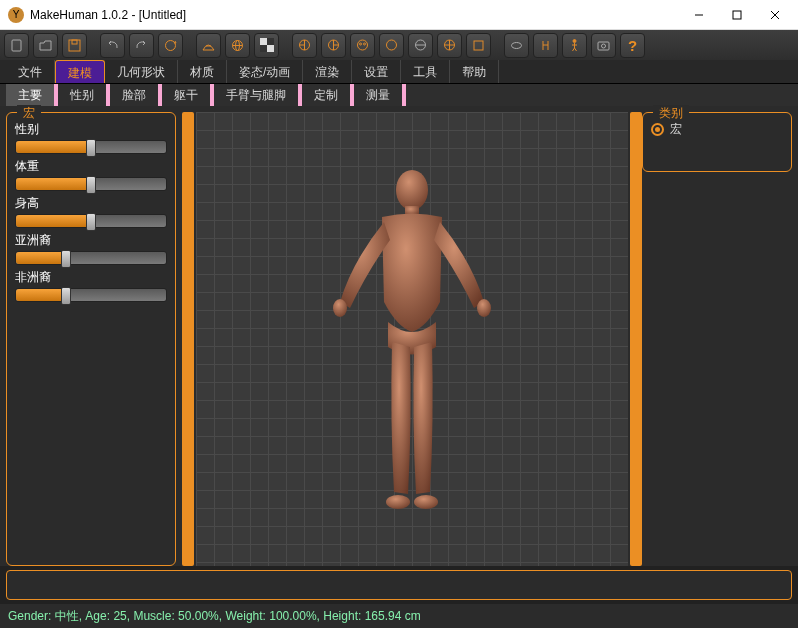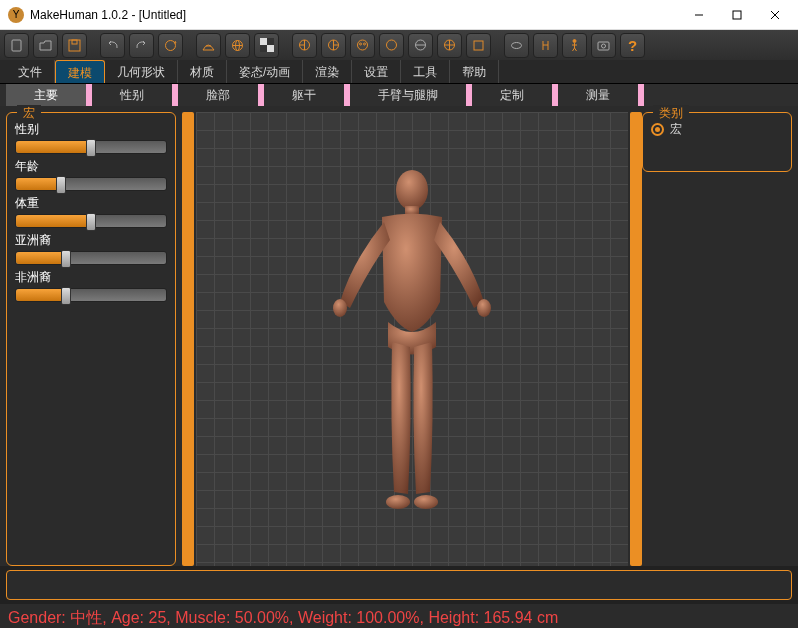--- a/index.html
+++ b/index.html
@@ -13,23 +13,23 @@
   .titlebar .title{flex:1}
   .winbtn{width:46px;height:30px;display:flex;align-items:center;justify-content:center;margin:0 -8px 0 0}
   .winbtn svg{stroke:#000;fill:none}
   .app{background:#212121;height:598px;display:flex;flex-direction:column}
   .toolbar{height:30px;background:linear-gradient(#3e3e3e,#2e2e2e);display:flex;align-items:center;padding:0 4px;gap:4px}
   .tbtn{width:25px;height:25px;background:linear-gradient(#4e4e4e,#3a3a3a);border:1px solid #222;border-radius:4px;display:flex;align-items:center;justify-content:center;color:#aaa}
   .tbtn.last{color:var(--orange);font-weight:bold;font-size:15px}
   .sep{width:5px}
   .tabs{height:24px;display:flex;background:#282828;border-bottom:1px solid #000;padding-left:6px;gap:0}
   .tab{padding:4px 12px 3px;color:var(--text);cursor:default;border-right:1px solid #444}
-  .tab.active{background:#0c4a6e;color:var(--orange);border:1px solid var(--orange);border-bottom:none;border-radius:3px 3px 0 0}
+  .tab.active{background:#4c1d95;color:var(--orange);border:1px solid var(--orange);border-bottom:none;border-radius:3px 3px 0 0}
   .tabs2{height:22px;display:flex;background:#2e2e2e;padding-left:6px}
-  .tab2{padding:3px 28px;color:var(--text);border-right:6px solid #f9a8d4}
+  .tab2{padding:3px 12px;color:var(--text);border-right:4px solid #f9a8d4}
   .tab2.active{background:#555;color:#fff}
   .main{flex:1;display:flex;min-height:0;padding:6px 6px 0;gap:6px;background:#2b2b2b}
   .panel{border:1px solid var(--orange);border-radius:6px;padding:8px 8px 6px;background:#2b2b2b;position:relative}
   .panel-title{position:absolute;top:-8px;left:10px;background:#2b2b2b;padding:0 6px;color:var(--orange)}
   .left{width:170px}
   .right-area{display:flex;flex-direction:column;flex:1;min-width:0;gap:6px}
   .upper{display:flex;min-height:0;height:460px}
   .viewport-wrap{flex:1;display:flex}
   .vp-scroll{width:12px;background:var(--orange);border-radius:2px}
   .viewport{flex:1;background:#3a3a3a;margin:0 2px;position:relative;overflow:hidden}
@@ -40,21 +40,21 @@
   .right{width:150px}
   .slider-row{margin-bottom:4px}
   .slider-row label{color:#fff;font-size:12px}
   .slider{height:14px;background:linear-gradient(#5a5a5a,#7a7a7a);border-radius:3px;position:relative;margin-top:2px;border:1px solid #222}
   .slider-fill{height:100%;background:linear-gradient(#f7a33a,#c9750e);border-radius:3px 0 0 3px}
   .slider-thumb{position:absolute;top:-2px;width:10px;height:18px;background:linear-gradient(#ddd,#999);border:1px solid #333;border-radius:2px;transform:translateX(-50%)}
   .radio{display:flex;align-items:center;gap:6px;color:var(--text)}
   .radio-dot{width:13px;height:13px;border:2px solid var(--orange);border-radius:50%;display:flex;align-items:center;justify-content:center}
   .radio-dot.checked::after{content:"";width:5px;height:5px;background:var(--orange);border-radius:50%}
   .bottom-input{margin:4px 6px;height:30px;border:1px solid var(--orange);border-radius:4px;background:#2b2b2b}
-  .status{height:24px;background:#2b2b2b;color:#ef4444;padding:4px 8px;font-size:16px}
+  .status{height:24px;background:#2b2b2b;color:#86efac;padding:4px 8px;font-size:12px}
   
   .human{position:absolute;left:50%;top:54%;transform:translate(-50%,-50%);width:200px;height:390px}
   .human svg{width:100%;height:100%}
 </style>
 </head>
 <body>
 
 <div class="titlebar">
   <div class="icon">Y</div>
   <div class="title">MakeHuman 1.0.2 - [Untitled]</div>
@@ -223,25 +223,25 @@
 
   <div class="main">
 
     <div class="panel left">
       <div class="panel-title">宏</div>
       <div id="sliders">
           <div class="slider-row"><label>性别</label><div class="slider">
               <div class="slider-fill" style="width: 50%;"></div>
               <div class="slider-thumb" style="left: 50%;"></div>
             </div></div>
-          <div class="slider-row"><label>年龄</label><div class="slider">
-              <div class="slider-fill" style="width: 30%;"></div>
-              <div class="slider-thumb" style="left: 30%;"></div>
-            </div></div>
           <div class="slider-row"><label>体重</label><div class="slider">
+              <div class="slider-fill" style="width: 50%;"></div>
+              <div class="slider-thumb" style="left: 50%;"></div>
+            </div></div>
+          <div class="slider-row"><label>身高</label><div class="slider">
               <div class="slider-fill" style="width: 50%;"></div>
               <div class="slider-thumb" style="left: 50%;"></div>
             </div></div>
           <div class="slider-row"><label>亚洲裔</label><div class="slider">
               <div class="slider-fill" style="width: 33%;"></div>
               <div class="slider-thumb" style="left: 33%;"></div>
             </div></div>
           <div class="slider-row"><label>非洲裔</label><div class="slider">
               <div class="slider-fill" style="width: 33%;"></div>
               <div class="slider-thumb" style="left: 33%;"></div>

